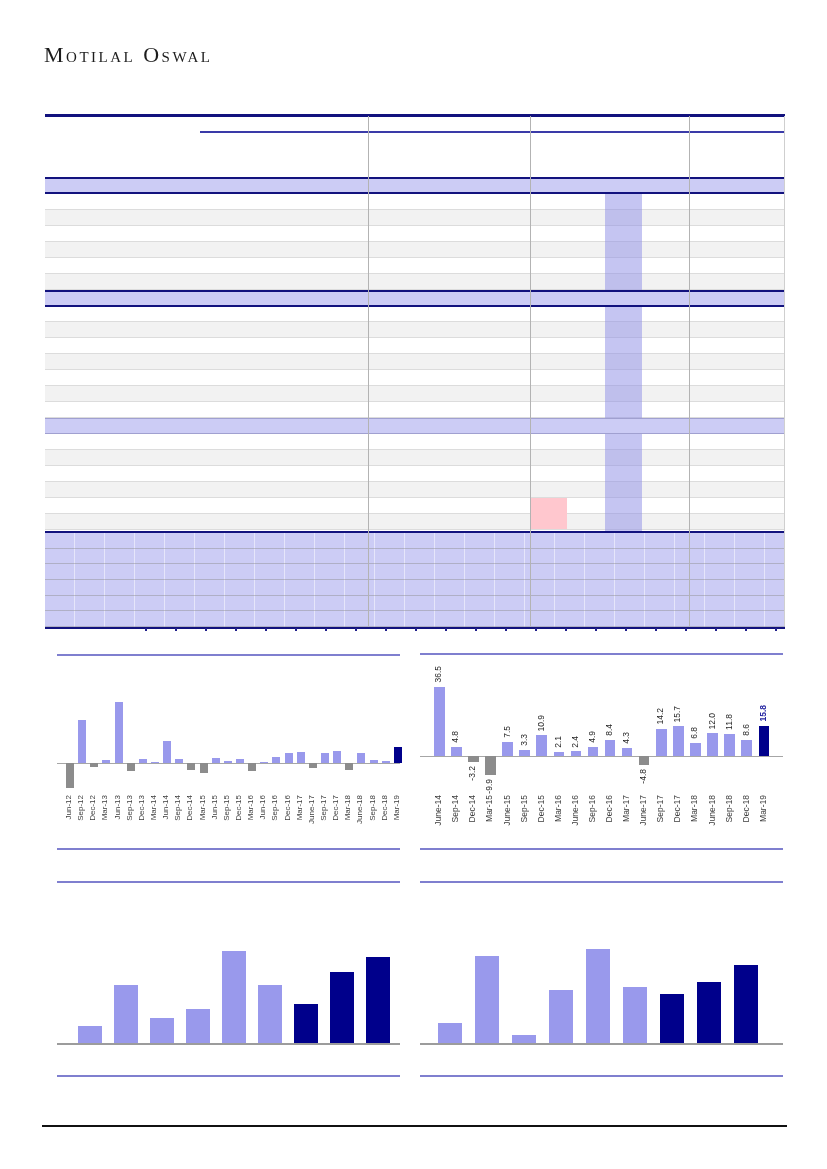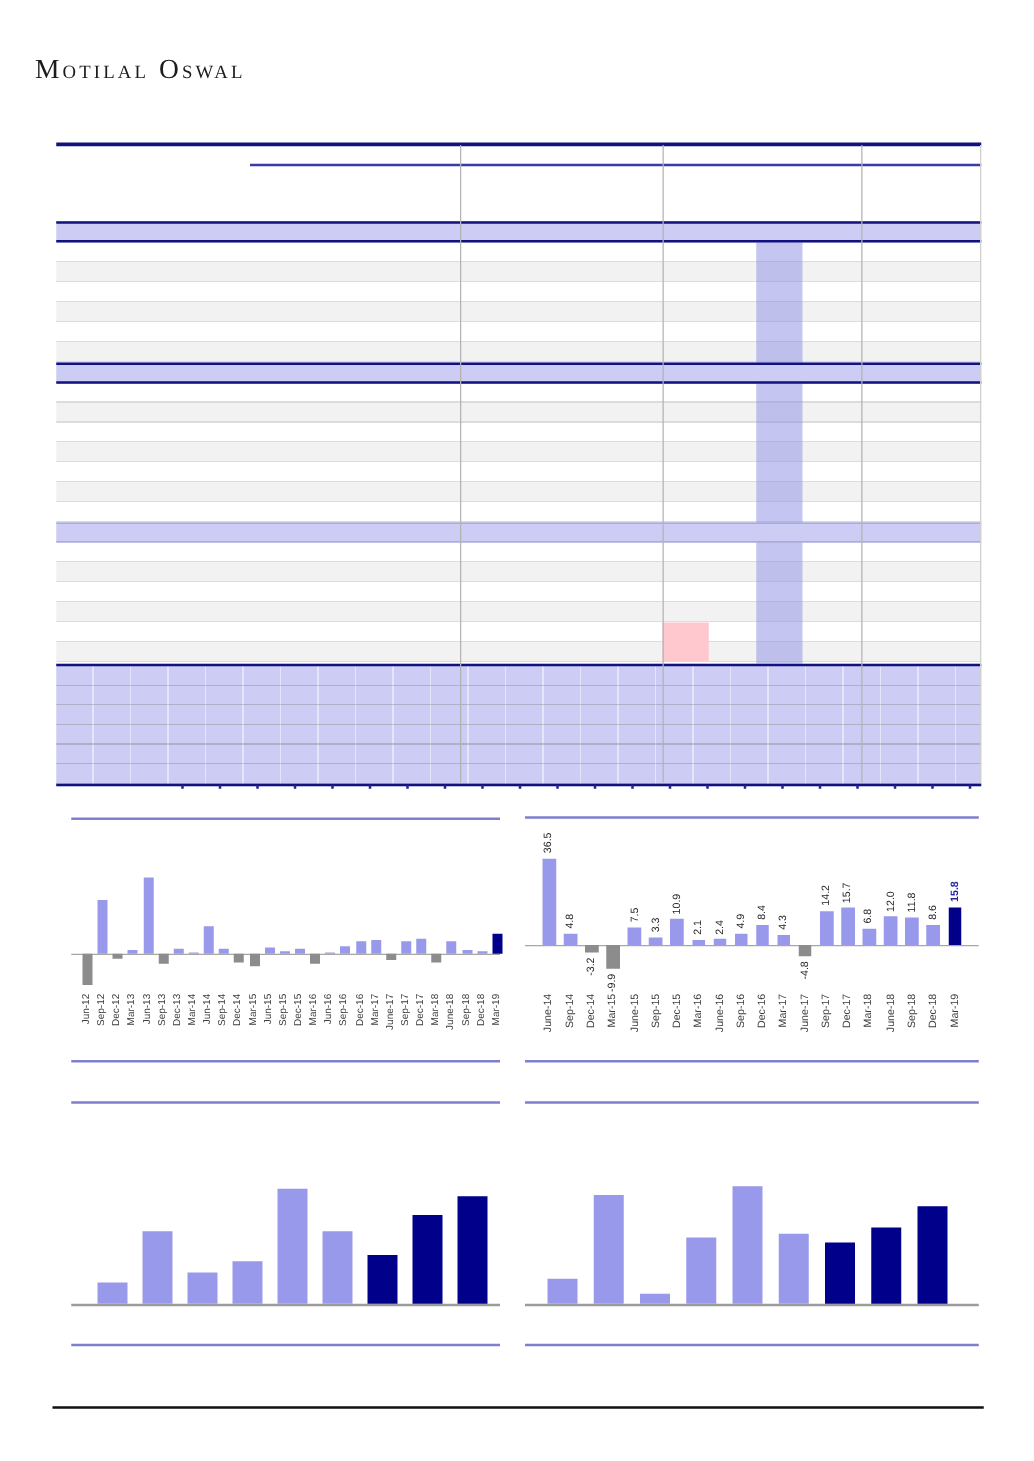--- a/index.html
+++ b/index.html
@@ -1,18 +1,18 @@
 <!DOCTYPE html>
 <html><head>
 <meta charset="utf-8">
 <style>
   html,body{margin:0;padding:0;background:#ffffff;}
   .page{position:relative;width:827px;height:1169px;background:#ffffff;overflow:hidden;
         font-family:"Liberation Sans",sans-serif;}
-  .logo{position:absolute;left:28px;top:42px;font-family:"Liberation Serif",serif;
+  .logo{position:absolute;left:44px;top:42px;font-family:"Liberation Serif",serif;
         font-variant:small-caps;font-size:22px;font-weight:500;letter-spacing:2.5px;color:#1c1c1c;}
 
   
   .fin-table{position:absolute;left:45px;top:114px;width:740px;height:516px;}
   .fin-table > div{position:absolute;}
   .t-rule-top{top:0;left:0;right:0;height:2.5px;background:#12127e;}
   .t-rule-sub{top:17px;left:155px;right:0;height:1.5px;background:#3a3aa8;}
   .stripes{left:0;right:0;background:repeating-linear-gradient(180deg,
       #ffffff 0px,#ffffff 15px,#dcdcdc 15px,#dcdcdc 16px,
       #f2f2f2 16px,#f2f2f2 31px,#dcdcdc 31px,#dcdcdc 32px);}

